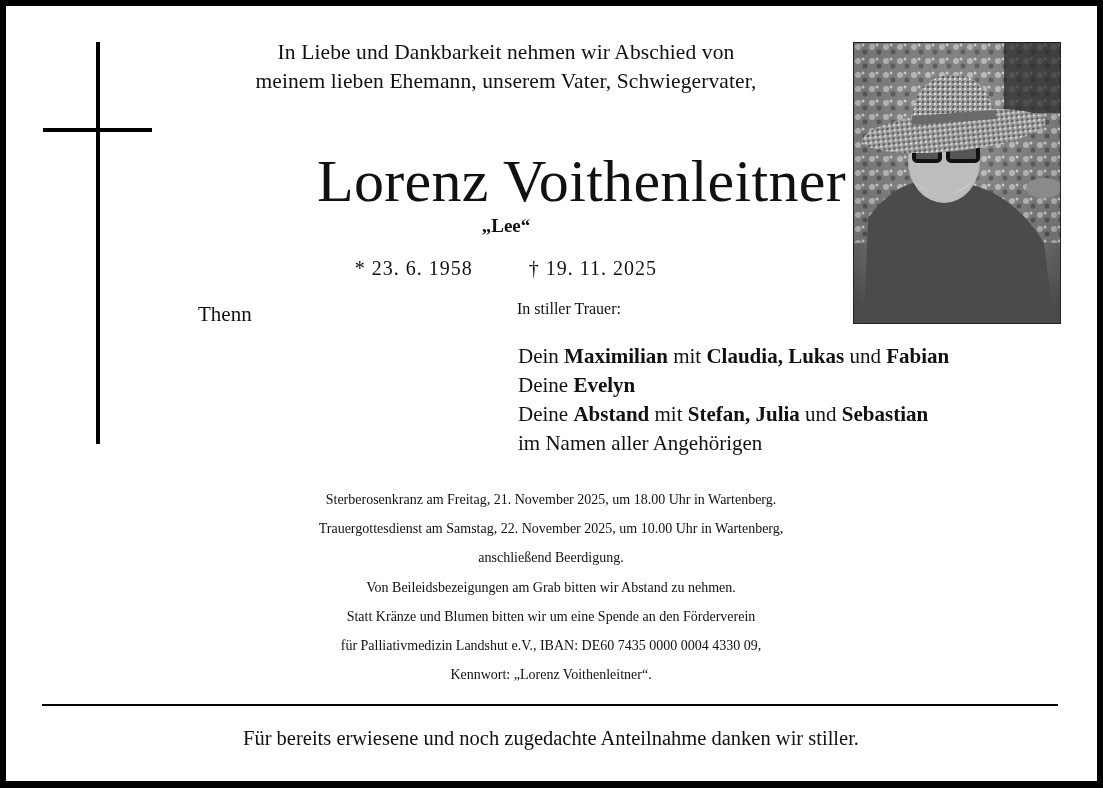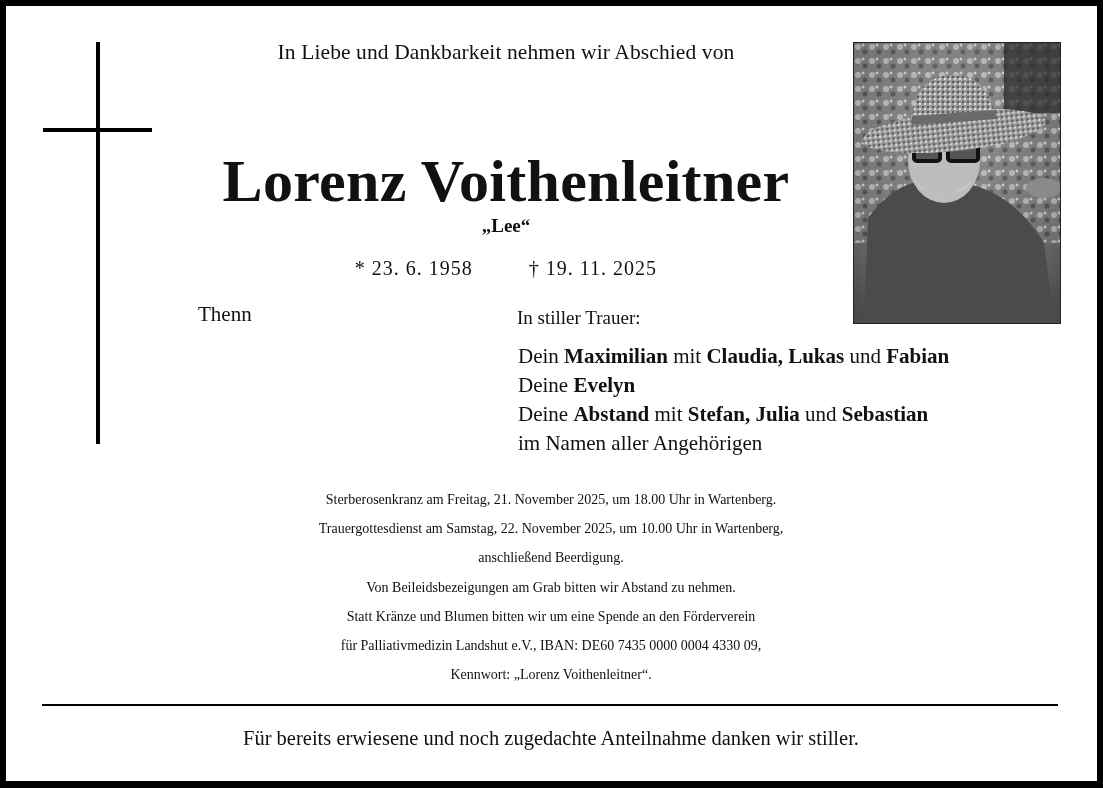--- a/index.html
+++ b/index.html
@@ -18,34 +18,34 @@
   
   .cross-v { left: 90px; top: 36px; width: 4px; height: 402px; background: #000; }
   .cross-h { left: 37px; top: 122px; width: 109px; height: 4px; background: #000; }
 
   .intro {
     left: 160px; top: 32px; width: 680px;
     text-align: center; font-size: 21.5px; line-height: 29px;
     letter-spacing: 0.1px;
   }
   .name {
-    left: 160px; top: 140px; width: 680px; text-align: center;
-    font-size: 60px; font-weight: bold; line-height: 70px; letter-spacing: 0.3px;
+    left: 160px; top: 140px; width: 680px; text-align: right;
+    font-size: 60px; font-weight: normal; line-height: 70px; letter-spacing: 0.3px;
   }
   .nick {
     left: 160px; top: 208px; width: 680px; text-align: center;
     font-size: 19px; font-weight: bold; line-height: 24px;
   }
   .dates {
     left: 160px; top: 249px; width: 680px; text-align: center;
     font-size: 20px; line-height: 26px; letter-spacing: 1px;
   }
   .dates span + span { margin-left: 56px; }
   .place { left: 192px; top: 294px; font-size: 21px; line-height: 28px; }
-  .mourn-label { left: 511px; top: 298px; font-size: 19px; line-height: 28px; }
+  .mourn-label { left: 511px; top: 289px; font-size: 16px; line-height: 28px; }
   .mourners {
     left: 512px; top: 336px; font-size: 21px; line-height: 29px; white-space: nowrap;
   }
   .mourners b { font-weight: bold; }
   .photo {
     left: 847px; top: 36px; width: 206px; height: 280px;
     border: 1px solid #222; overflow: hidden;
   }
   .photo svg { display: block; }
   .details {
@@ -61,20 +61,21 @@
 </head>
 <body>
 
 <div class="page">
 
   <div class="abs cross-v"></div>
   <div class="abs cross-h"></div>
 
   <div class="abs intro">
     <div>In Liebe und Dankbarkeit nehmen wir Abschied von</div>
+    <div>meinem lieben Ehemann, unserem Vater, Schwiegervater,</div>
   </div>
 
   <div class="abs name">Lorenz Voithenleitner</div>
   <div class="abs nick">„Lee“</div>
 
   <div class="abs dates">
     <span>* 23. 6. 1958</span><span>† 19. 11. 2025</span>
   </div>
 
   <div class="abs place">Thenn</div>

